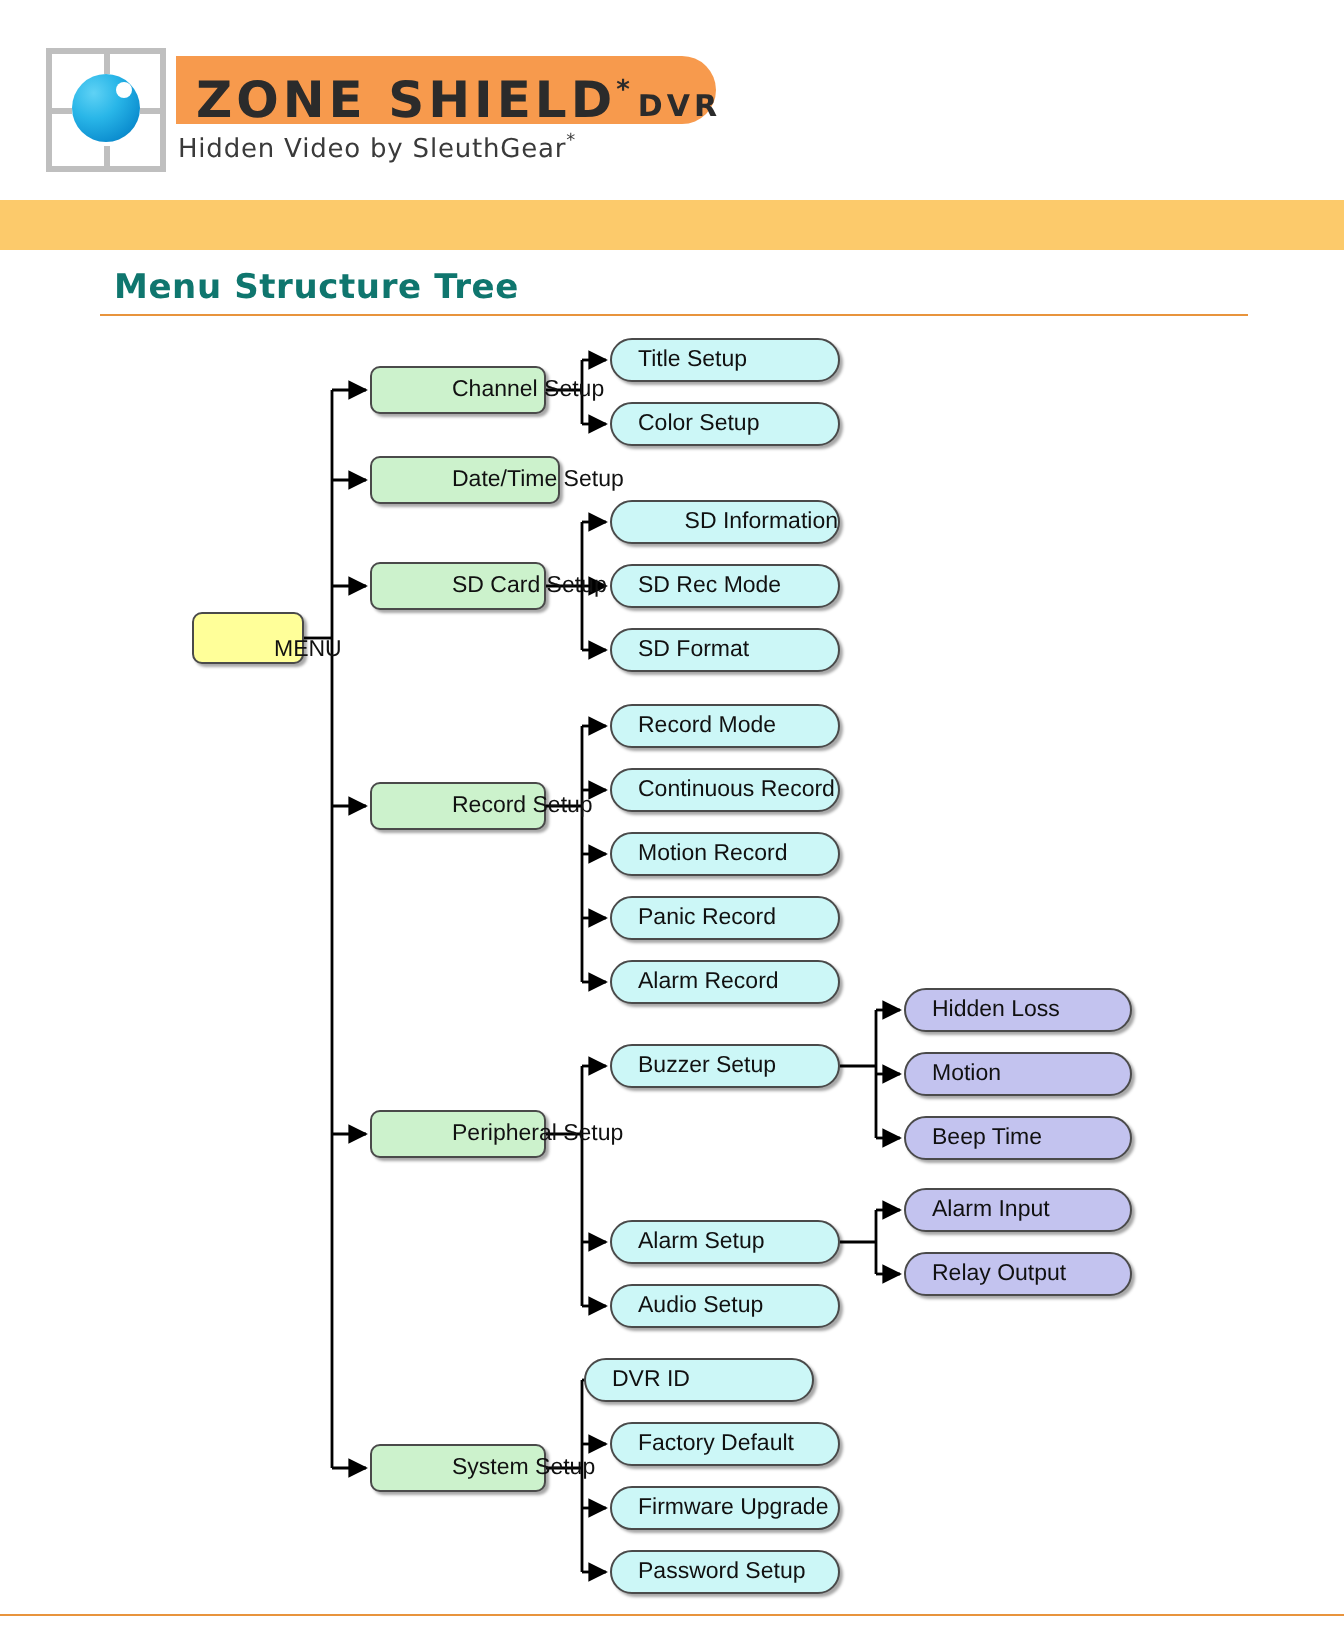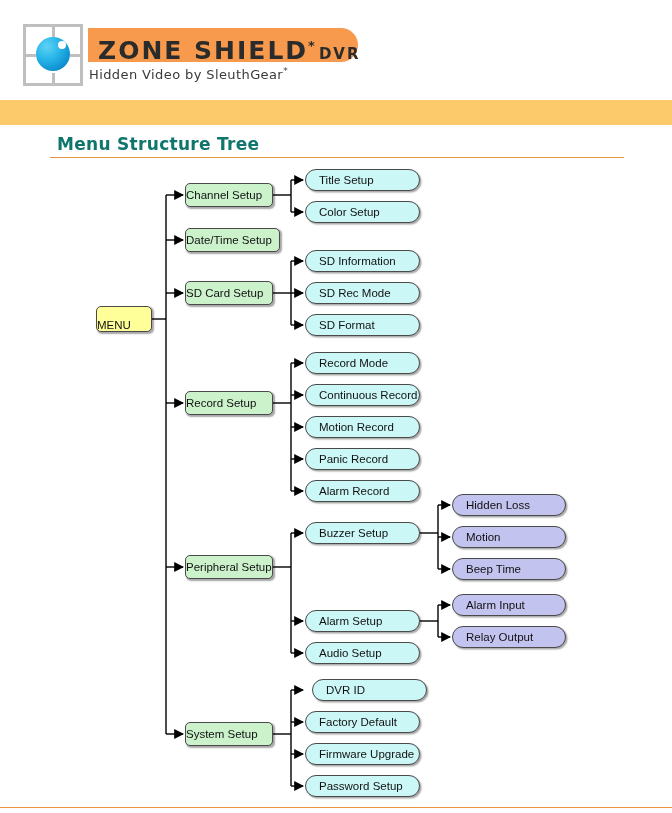--- a/index.html
+++ b/index.html
@@ -69,20 +69,21 @@
   #diagram{position:absolute;left:0;top:0;width:672px;height:813px;}
   #wires{position:absolute;left:0;top:0;}
 
   .node{
     position:absolute;box-sizing:border-box;
     font-size:11.5px;color:#111;
     display:flex;align-items:center;
     border:1px solid #4a4a4a;
     box-shadow:1.5px 1.5px 1.5px rgba(0,0,0,.35);
     white-space:nowrap;
+    padding-left:40px;
   }
   .node span{display:block;width:100%;}
 
   .node.root{
     background:#ffff99;border-radius:5px;
     justify-content:center;font-size:11.5px;align-items:flex-end;
   }
   .node.lvl1{
     background:#ccf2cc;border-radius:5px;
     justify-content:center;
@@ -199,21 +200,21 @@
       </div>
       <div class="node lvl1" style="left: 185px; top: 722px; width: 88px; height: 24px;">
         <span>System Setup</span>
       </div>
       <div class="node lvl2" style="left: 305px; top: 169px; width: 115px; height: 22px;">
         <span>Title Setup</span>
       </div>
       <div class="node lvl2" style="left: 305px; top: 201px; width: 115px; height: 22px;">
         <span>Color Setup</span>
       </div>
-      <div class="node lvl2" style="left: 305px; top: 250px; width: 115px; height: 22px;">
+      <div class="node lvl2" style="left: 305px; top: 250px; width: 115px; height: 22px; text-align: right;">
         <span>SD Information</span>
       </div>
       <div class="node lvl2" style="left: 305px; top: 282px; width: 115px; height: 22px;">
         <span>SD Rec Mode</span>
       </div>
       <div class="node lvl2" style="left: 305px; top: 314px; width: 115px; height: 22px;">
         <span>SD Format</span>
       </div>
       <div class="node lvl2" style="left: 305px; top: 352px; width: 115px; height: 22px;">
         <span>Record Mode</span>
@@ -232,21 +233,21 @@
       </div>
       <div class="node lvl2" style="left: 305px; top: 522px; width: 115px; height: 22px;">
         <span>Buzzer Setup</span>
       </div>
       <div class="node lvl2" style="left: 305px; top: 610px; width: 115px; height: 22px;">
         <span>Alarm Setup</span>
       </div>
       <div class="node lvl2" style="left: 305px; top: 642px; width: 115px; height: 22px;">
         <span>Audio Setup</span>
       </div>
-      <div class="node lvl2" style="left: 312px; top: 679px; width: 115px; height: 22px;">
+      <div class="node lvl2" style="left: 292px; top: 679px; width: 115px; height: 22px;">
         <span>DVR ID</span>
       </div>
       <div class="node lvl2" style="left: 305px; top: 711px; width: 115px; height: 22px;">
         <span>Factory Default</span>
       </div>
       <div class="node lvl2" style="left: 305px; top: 743px; width: 115px; height: 22px;">
         <span>Firmware Upgrade</span>
       </div>
       <div class="node lvl2" style="left: 305px; top: 775px; width: 115px; height: 22px;">
         <span>Password Setup</span>

